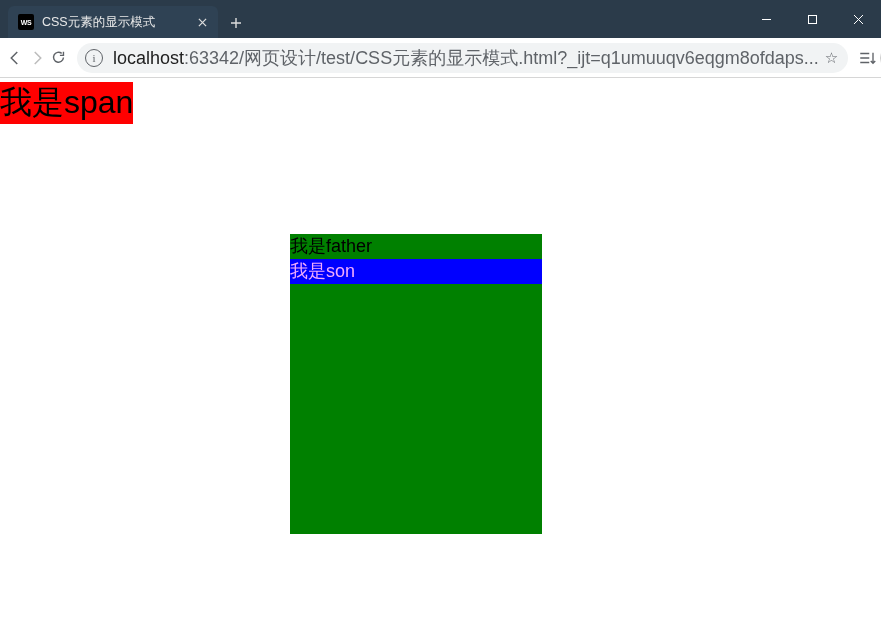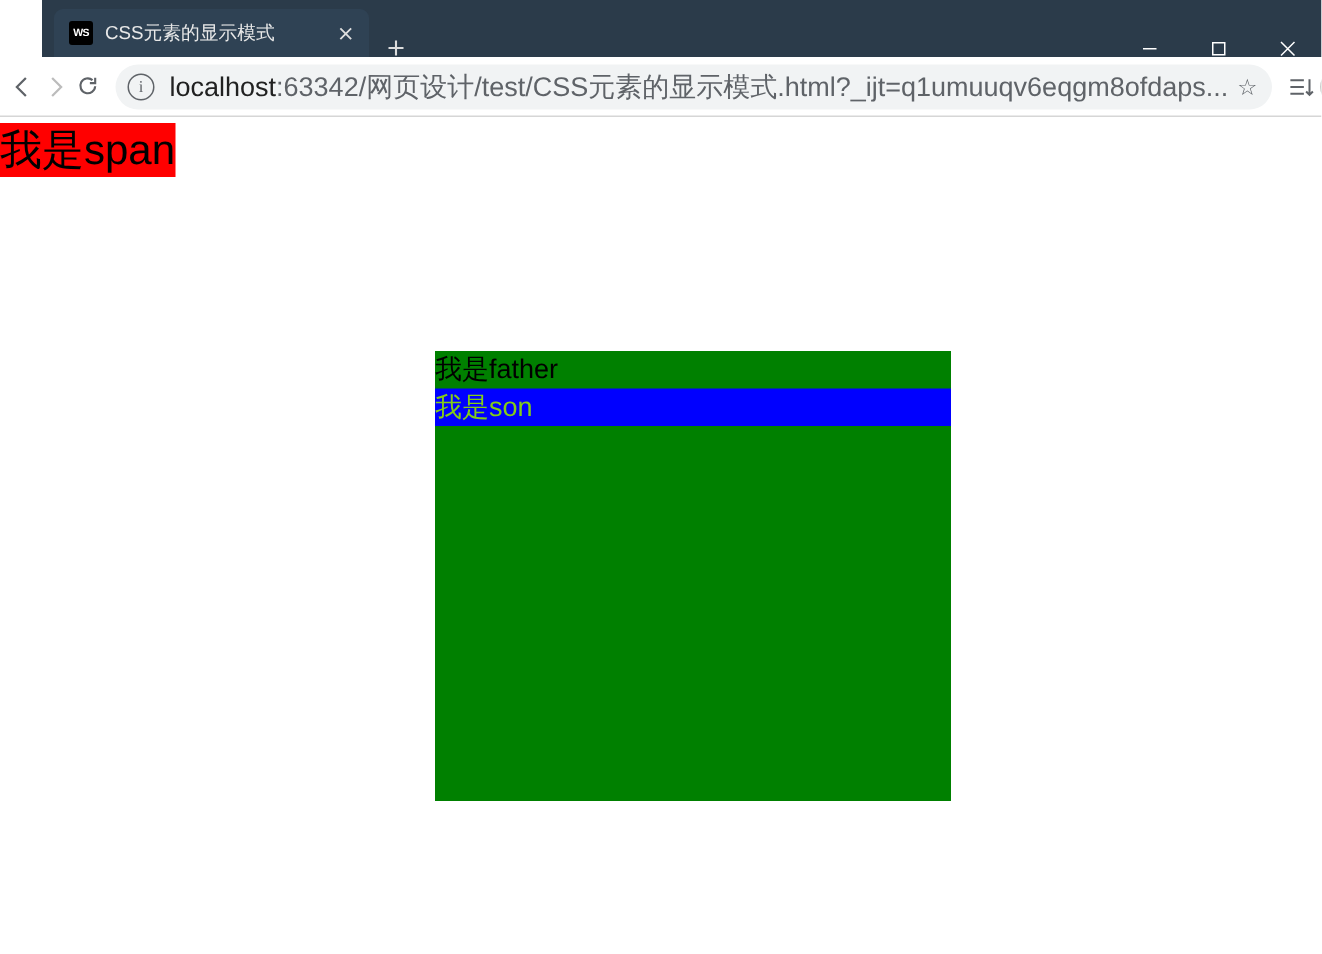--- a/index.html
+++ b/index.html
@@ -1,19 +1,19 @@
 <!DOCTYPE html>
 <html><head>
   <meta charset="utf-8">
   <style>
     * { box-sizing: border-box; margin: 0; padding: 0; }
     body { font-family: "Segoe UI", Arial, sans-serif; background: #fff; width: 881px; height: 636px; overflow: hidden; }
     
     
-    .titlebar { background: #2b3b4a; height: 38px; display: flex; align-items: flex-end; margin-left: 28px; }
+    .titlebar { background: #2b3b4a; height: 38px; display: flex; align-items: center; }
     .tab { background: #2f4254; margin: 6px 0 0 8px; padding: 0 8px 0 10px; display: flex; align-items: center; gap: 8px; color: #e8e8e8; font-size: 12.5px; border-radius: 6px 6px 0 0; min-width: 210px; height: 32px; position: relative; }
     .tab .favicon { width: 16px; height: 16px; background: #000; color: #fff; font-size: 7px; font-weight: bold; display: flex; align-items: center; justify-content: center; border-radius: 2px; letter-spacing: -0.5px;}
     .tab .tab-title { flex: 1; white-space: nowrap; overflow: hidden; text-overflow: ellipsis; }
     .tab .tab-close { width: 16px; height: 16px; display: flex; align-items: center; justify-content: center; color: #ccc; font-size: 14px; border-radius: 50%; }
     .new-tab { width: 28px; display: flex; align-items: center; justify-content: center; color: #e0e0e0; font-size: 16px; margin: 8px 0 0 4px; }
     .titlebar-spacer { flex: 1; }
     .win-controls { display: flex; }
     .win-btn { width: 46px; display: flex; align-items: center; justify-content: center; color: #fff; font-size: 10px; }
     .win-btn svg { stroke: #fff; }
     
@@ -25,24 +25,24 @@
     .omnibox .info-icon { width: 18px; height: 18px; border: 1.4px solid #5f6368; border-radius: 50%; display: flex; align-items: center; justify-content: center; font-size: 11px; color: #5f6368; margin-right: 10px; font-family: Georgia, serif;}
     .omnibox .url { flex: 1; font-size: 18px; white-space: nowrap; overflow: hidden; text-overflow: ellipsis; color: #202124; }
     .omnibox .url .host { color: #212121; }
     .omnibox .url .port-path { color: #5f6368; }
     .omnibox .star { color: #5f6368; font-size: 15px; margin-left: 6px; }
     .avatar { width: 24px; height: 24px; border-radius: 50%; background: radial-gradient(circle at 40% 35%, #fafafa 0%, #f0f0f0 45%, #cfe9cf 46%, #b0d8b0 100%); border: 1px solid #ccc; }
     .menu-dots { width: 32px; height: 32px; display: flex; align-items: center; justify-content: center; color: #5f6368; font-size: 18px; }
 
     
     .viewport { position: relative; background: #fff; width: 100%; height: calc(636px - 38px - 40px); }
-    .span-block { display: inline-block; background: red; color: #000; font-size: 28px; font-family: "SimSun", "Microsoft YaHei", sans-serif; padding: 0; margin: 4px 0 0 0; line-height: 1.3; }
-    .father-block { position: absolute; left: 290px; top: 156px; width: 344px; height: 300px; background: green; font-family: "Microsoft YaHei", sans-serif; font-size: 18px; color: #000;}
+    .span-block { display: inline-block; background: red; color: #000; font-size: 32px; font-family: "SimSun", "Microsoft YaHei", sans-serif; padding: 0; margin: 4px 0 0 0; line-height: 1.3; }
+    .father-block { position: absolute; left: 290px; top: 156px; width: 252px; height: 300px; background: green; font-family: "Microsoft YaHei", sans-serif; font-size: 18px; color: #000;}
     .father-label { line-height: 1.4; }
-    .son-block { background: blue; color: #84cc16; width: 100%; line-height: 1.4; }
+    .son-block { background: blue; color: #f0abfc; width: 100%; line-height: 1.4; }
   </style>
 </head>
 <body>
 
 <div class="titlebar">
   <div class="tab">
     <div class="favicon">WS</div>
     <div class="tab-title">CSS元素的显示模式</div>
     <div class="tab-close">
       <svg width="9" height="9" viewBox="0 0 10 10">

